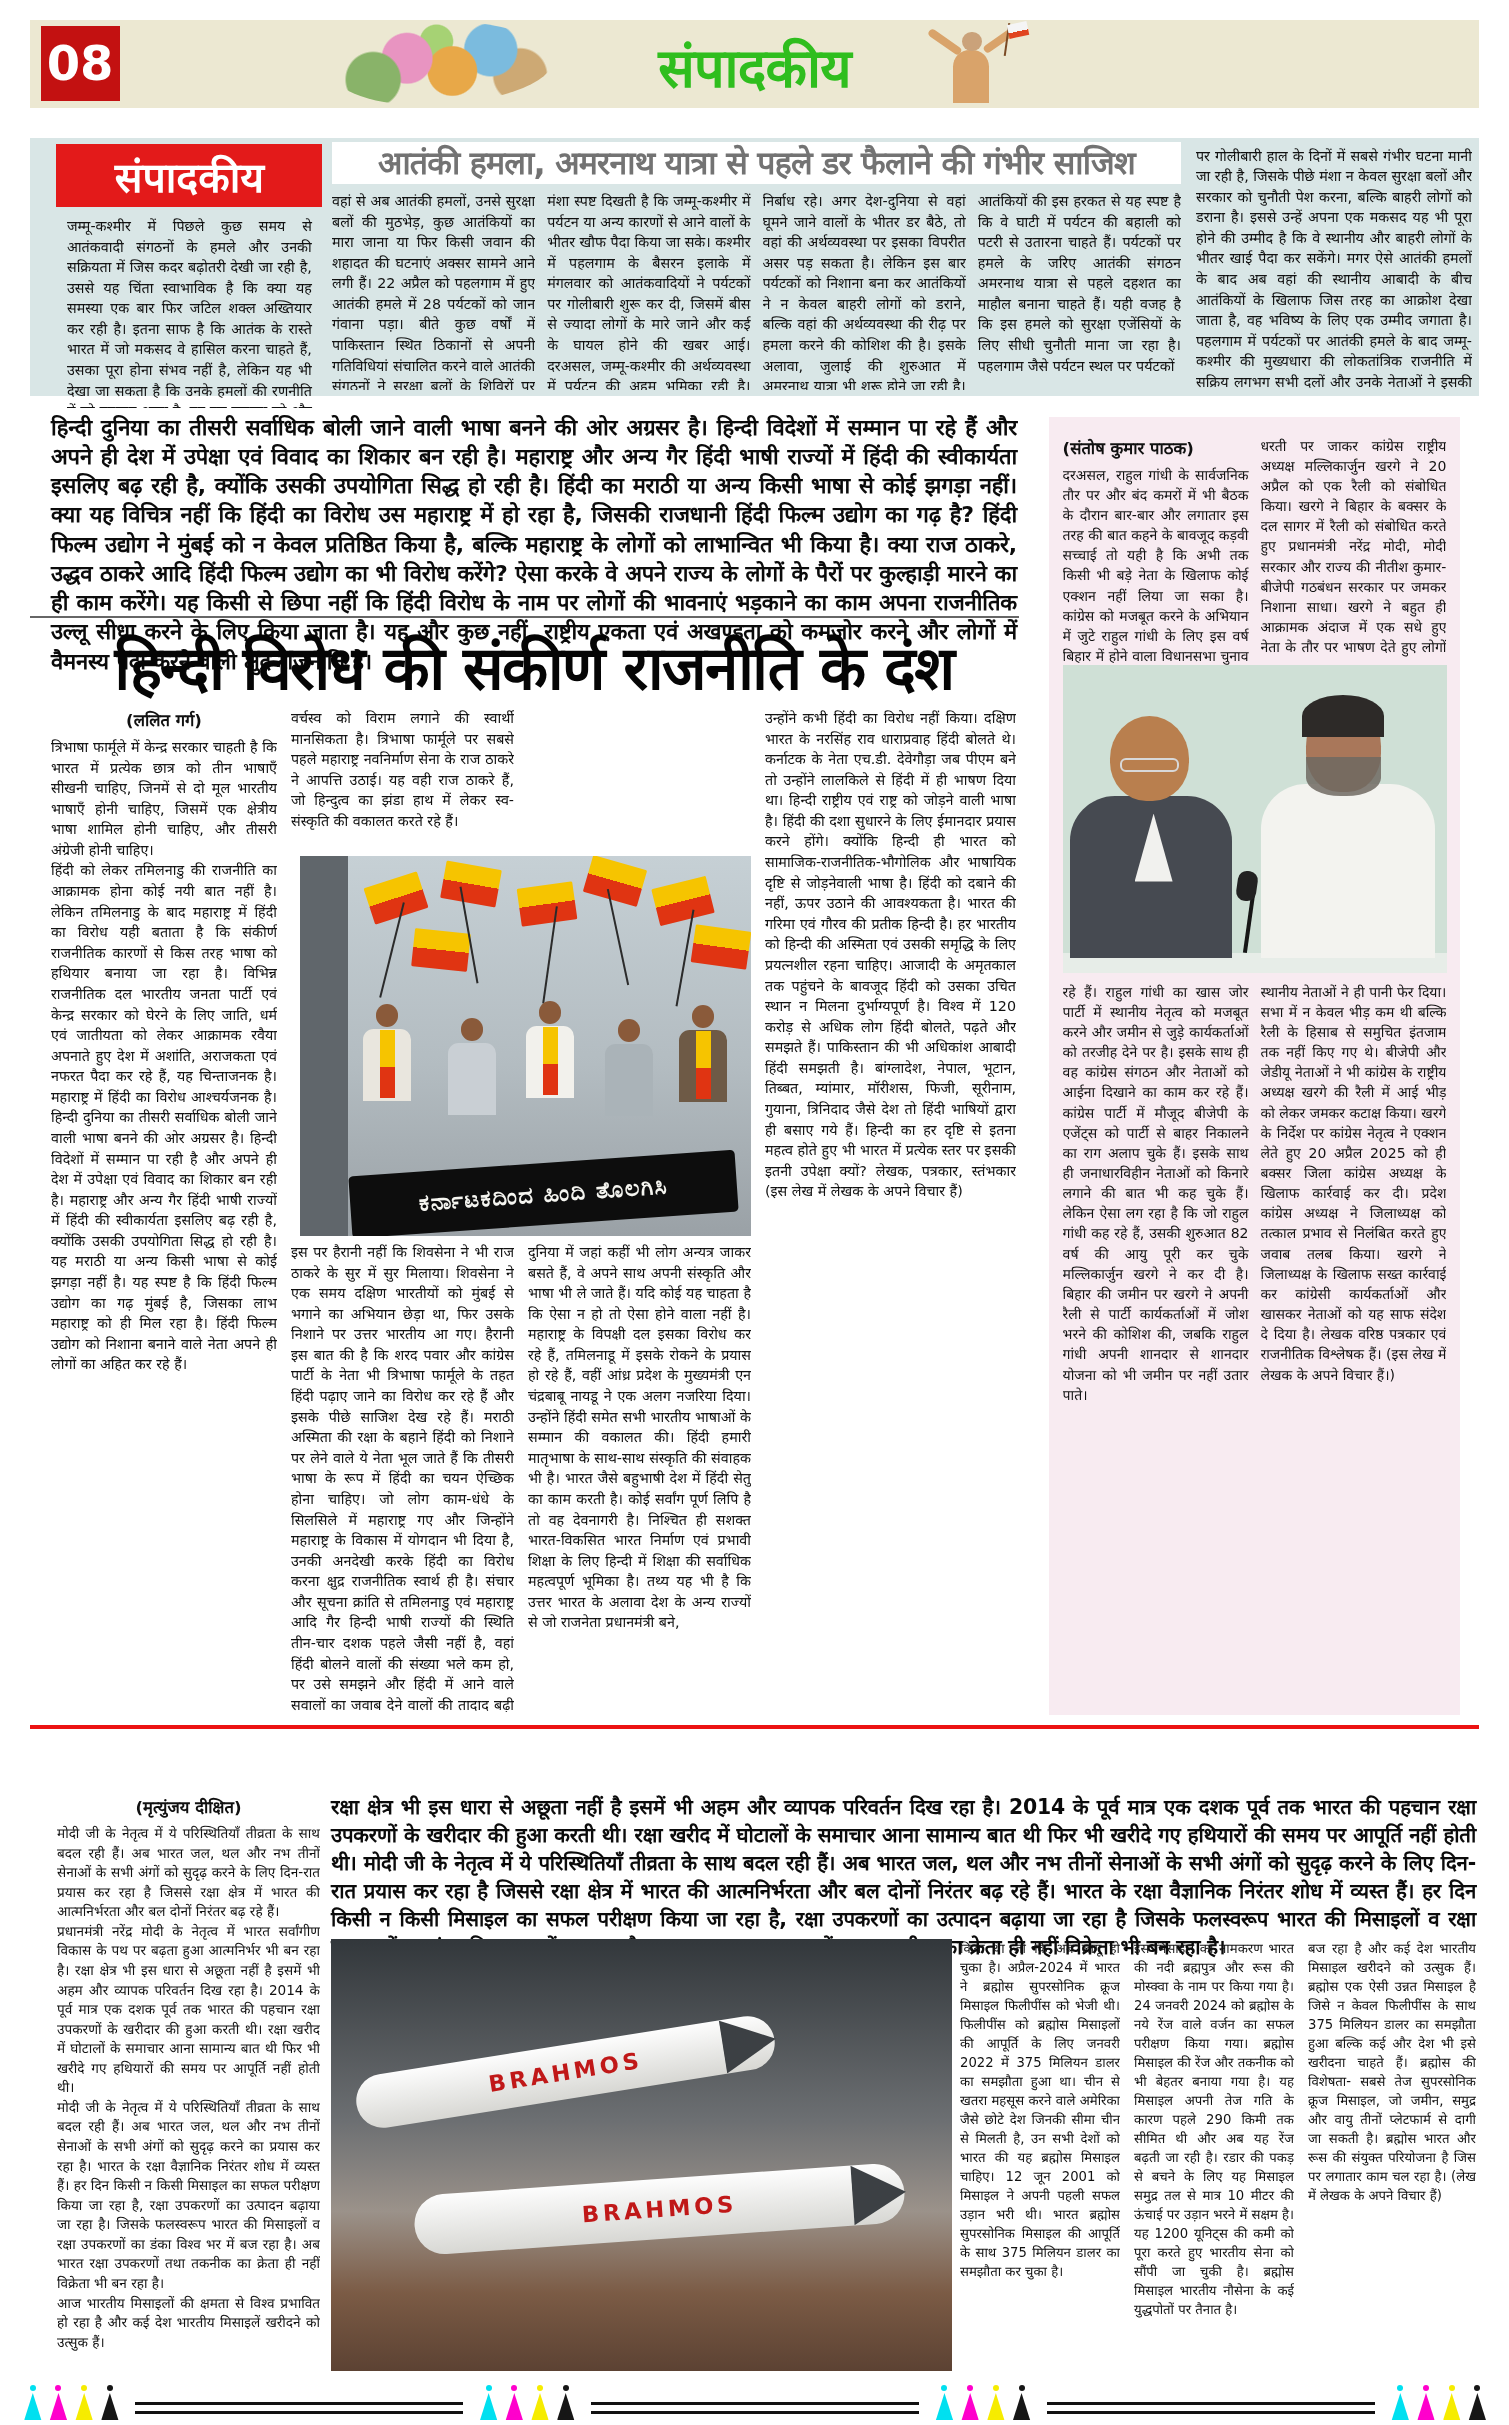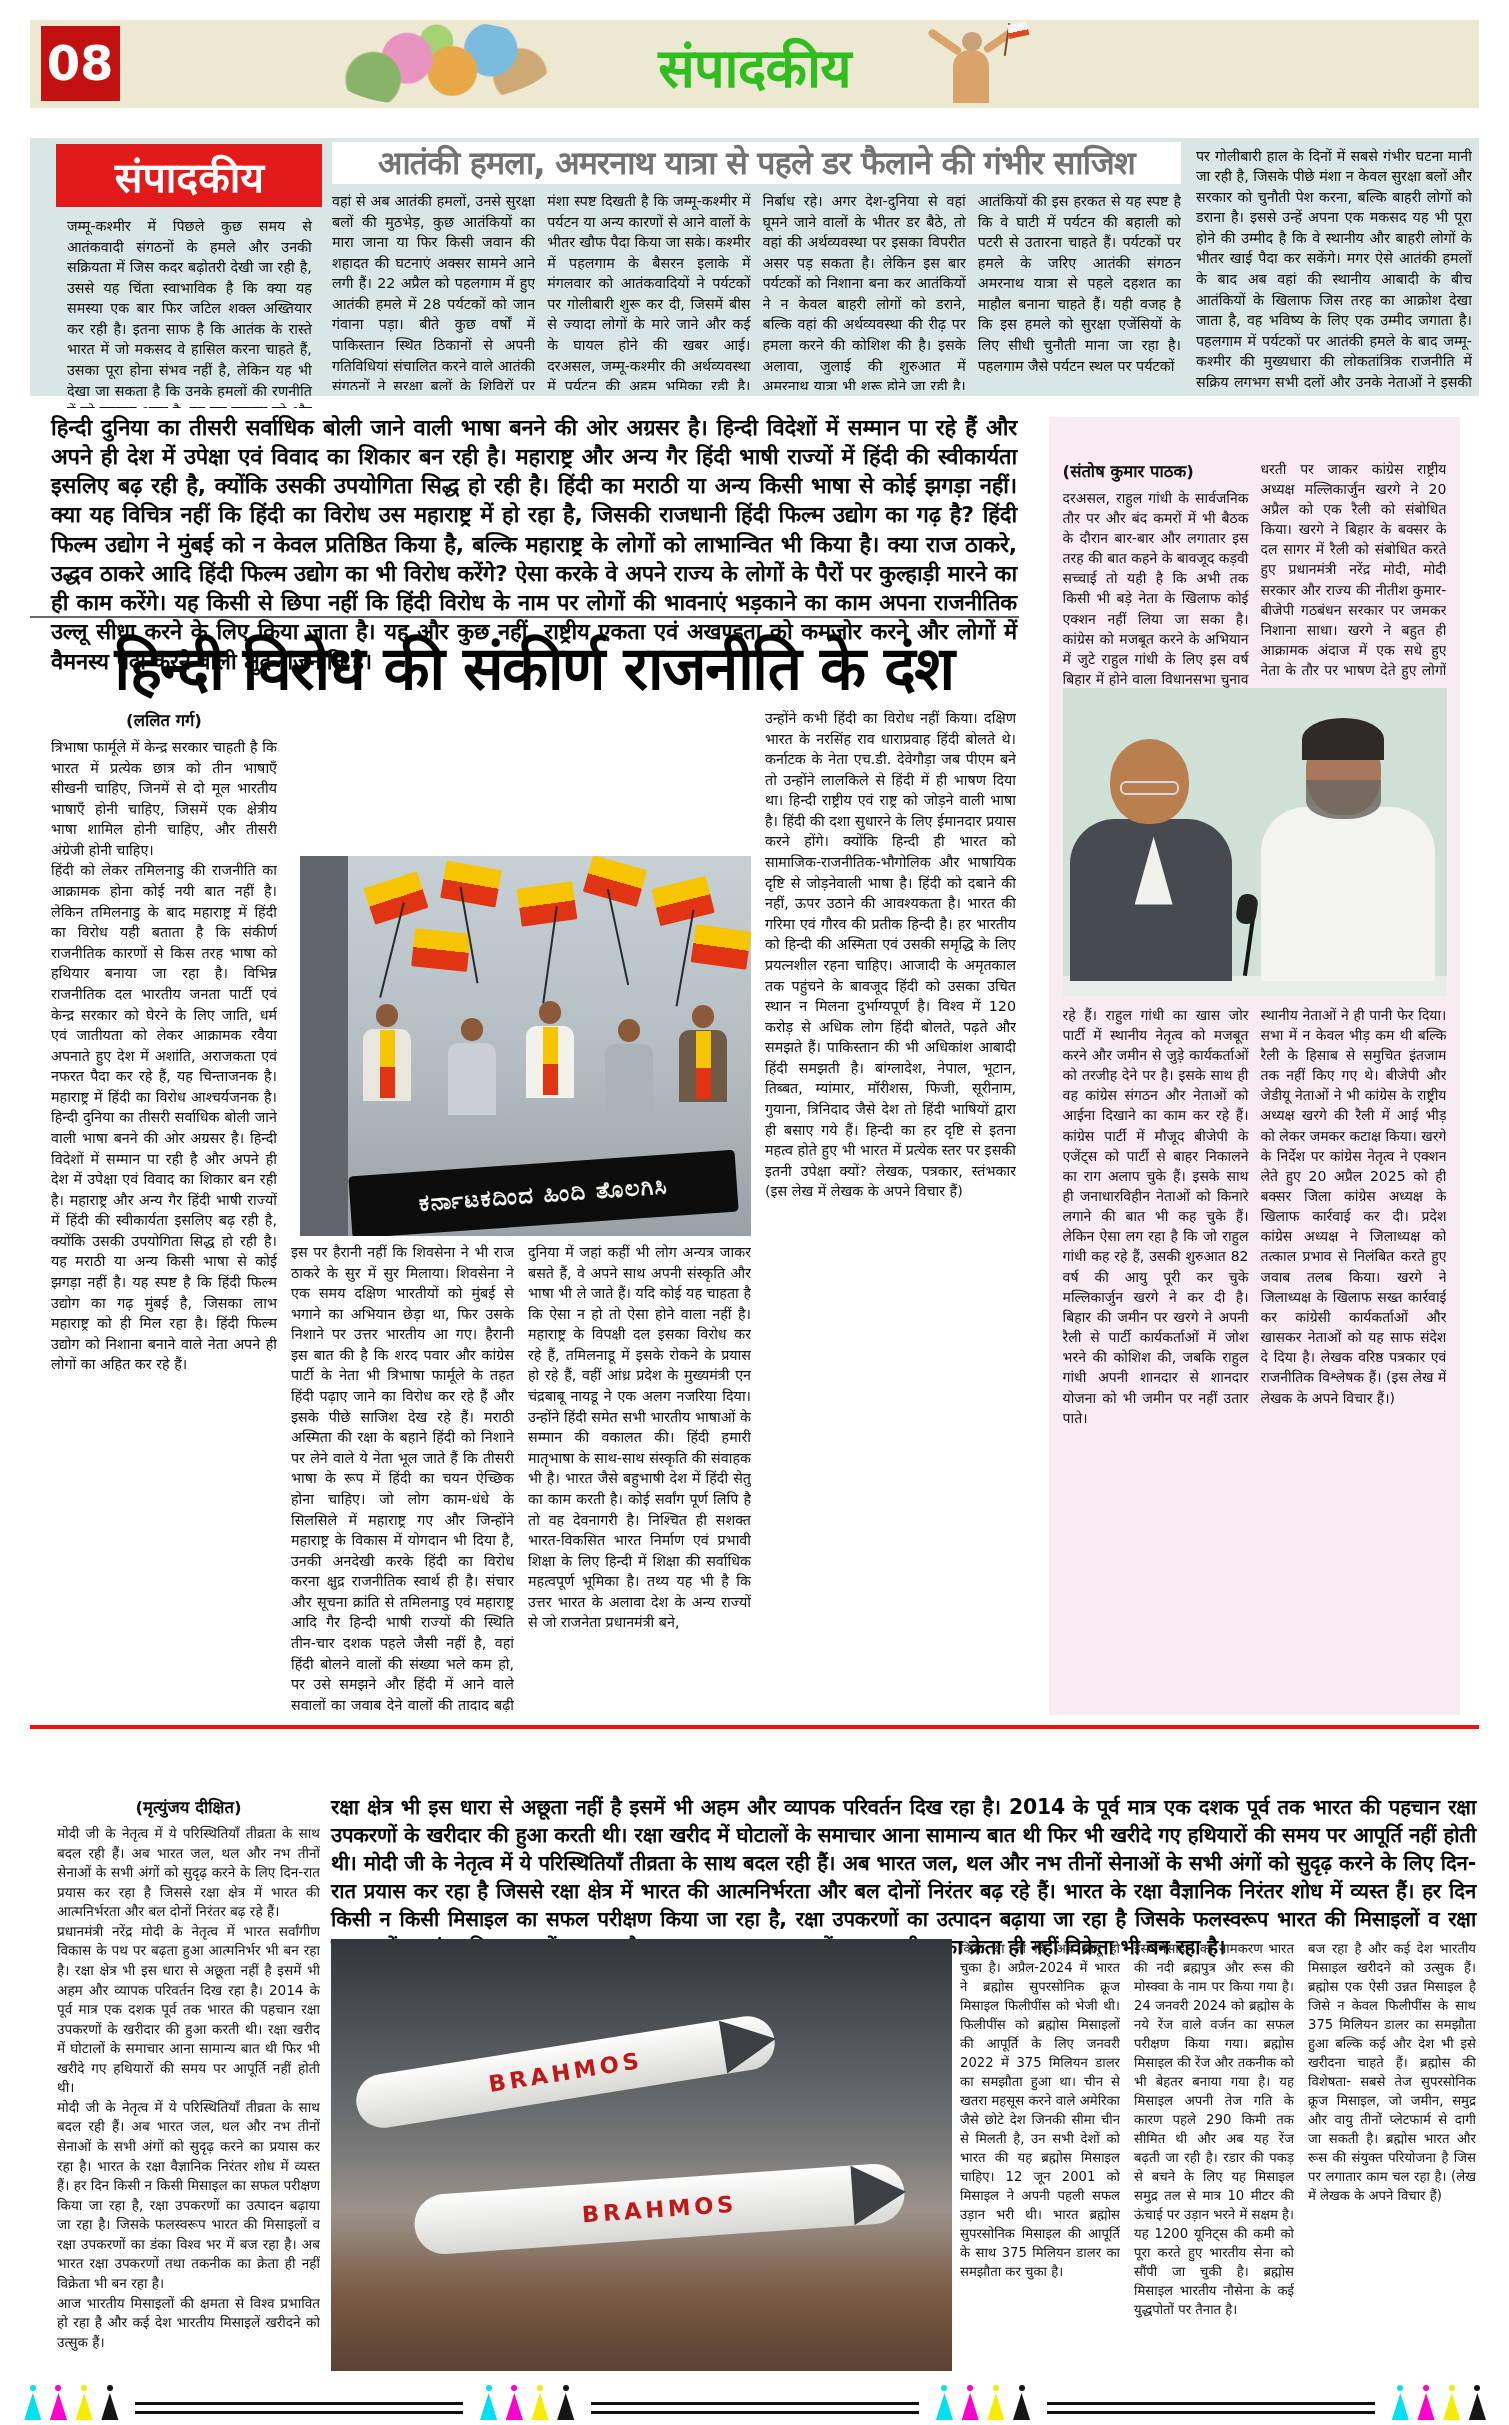--- a/index.html
+++ b/index.html
@@ -71,21 +71,21 @@
   .person .p-head { width:22.6px; height:22.6px; border-radius:50%; background:#8a5a3a; margin:0 auto; }
   .person .p-body { width:48px; height:72px; border-radius:10.6px 10.6px 0 0; margin-top:2.3px; }
   .scarf { position:absolute; left:16.6px; top:26px; width:15px; height:68px; background:linear-gradient(180deg,#f6c400 55%, #e03412 55%); }
   .banner { position:absolute; left:50px; bottom:10.6px; width:387px; height:62px; background:#0d0d0d;
             transform:rotate(-4deg); border-radius:4.5px; display:flex; align-items:center; justify-content:center; }
   .banner span { color:#f5f5f0; font-size:22.6px; font-weight:700; letter-spacing:1.5px; }
 
   
   .kharge-art { position:absolute; left:1049px; top:417px; width:411px; height:1298px; background:#f8ebf1; padding:13.6px 13.6px 0 13.6px; }
   .kharge-head { font-size:35px; font-weight:800; text-align:center; line-height:1.15; letter-spacing:-0.8px; color:#050505; }
-  .k-cols { margin-top:28px; display:flex; gap:12px; height:223px; }
+  .k-cols { margin-top:5px; display:flex; gap:12px; height:223px; }
   .k-cols > div { flex:1; }
   .k-col-txt { font-size:14px; }
   .kharge-photo { position:relative; margin-top:6px; width:384px; height:308px; background:#cfe0d6; overflow:hidden; }
   .kp-table { position:absolute; left:0; bottom:0; width:100%; height:19.6px; background:#e7ede8; }
   .fig-l-body { position:absolute; left:7.5px; bottom:15px; width:162px; height:162px; background:#464a51; border-radius:45px 45px 0 0; }
   .fig-l-shirt { position:absolute; left:72px; bottom:91px; width:38px; height:68px; background:#f1f1ee; clip-path:polygon(50% 0,100% 100%,0 100%); }
   .fig-l-head { position:absolute; left:47px; bottom:172px; width:79px; height:85px; background:#b97f4e; border-radius:50% 50% 46% 46%; }
   .fig-l-glasses { position:absolute; left:57px; bottom:201px; width:59px; height:13.6px; border:2.3px solid #d8d8d8; border-radius:6px; background:transparent; }
   .fig-r-body { position:absolute; right:12px; bottom:15px; width:174px; height:174px; background:#f3f3ef; border-radius:45px 45px 0 0; }
   .fig-r-head { position:absolute; right:66px; bottom:181px; width:75px; height:88px; background:#a9775a; border-radius:48% 48% 44% 44%; }
@@ -165,20 +165,21 @@
   <section class="hindi-art">
     <div class="standfirst">हिन्दी दुनिया का तीसरी सर्वाधिक बोली जाने वाली भाषा बनने की ओर अग्रसर है। हिन्दी विदेशों में सम्मान पा रहे हैं और अपने ही देश में उपेक्षा एवं विवाद का शिकार बन रही है। महाराष्ट्र और अन्य गैर हिंदी भाषी राज्यों में हिंदी की स्वीकार्यता इसलिए बढ़ रही है, क्योंकि उसकी उपयोगिता सिद्ध हो रही है। हिंदी का मराठी या अन्य किसी भाषा से कोई झगड़ा नहीं। क्या यह विचित्र नहीं कि हिंदी का विरोध उस महाराष्ट्र में हो रहा है, जिसकी राजधानी हिंदी फिल्म उद्योग का गढ़ है? हिंदी फिल्म उद्योग ने मुंबई को न केवल प्रतिष्ठित किया है, बल्कि महाराष्ट्र के लोगों को लाभान्वित भी किया है। क्या राज ठाकरे, उद्धव ठाकरे आदि हिंदी फिल्म उद्योग का भी विरोध करेंगे? ऐसा करके वे अपने राज्य के लोगों के पैरों पर कुल्हाड़ी मारने का ही काम करेंगे। यह किसी से छिपा नहीं कि हिंदी विरोध के नाम पर लोगों की भावनाएं भड़काने का काम अपना राजनीतिक उल्लू सीधा करने के लिए किया जाता है। यह और कुछ नहीं, राष्ट्रीय एकता एवं अखण्डता को कमजोर करने और लोगों में वैमनस्य पैदा करने वाली क्षुद्र राजनीति है।</div>
     <div class="hrule"></div>
     <h1 class="hindi-head">हिन्दी विरोध की संकीर्ण राजनीति के दंश</h1>
     <div class="hindi-body">
       <div class="hc1">
         <div class="byline">(ललित गर्ग)</div>
         <div class="col">त्रिभाषा फार्मूले में केन्द्र सरकार चाहती है कि भारत में प्रत्येक छात्र को तीन भाषाएँ सीखनी चाहिए, जिनमें से दो मूल भारतीय भाषाएँ होनी चाहिए, जिसमें एक क्षेत्रीय भाषा शामिल होनी चाहिए, और तीसरी अंग्रेजी होनी चाहिए।
 हिंदी को लेकर तमिलनाडु की राजनीति का आक्रामक होना कोई नयी बात नहीं है। लेकिन तमिलनाडु के बाद महाराष्ट्र में हिंदी का विरोध यही बताता है कि संकीर्ण राजनीतिक कारणों से किस तरह भाषा को हथियार बनाया जा रहा है। विभिन्न राजनीतिक दल भारतीय जनता पार्टी एवं केन्द्र सरकार को घेरने के लिए जाति, धर्म एवं जातीयता को लेकर आक्रामक रवैया अपनाते हुए देश में अशांति, अराजकता एवं नफरत पैदा कर रहे हैं, यह चिन्ताजनक है। महाराष्ट्र में हिंदी का विरोध आश्चर्यजनक है। हिन्दी दुनिया का तीसरी सर्वाधिक बोली जाने वाली भाषा बनने की ओर अग्रसर है। हिन्दी विदेशों में सम्मान पा रही है और अपने ही देश में उपेक्षा एवं विवाद का शिकार बन रही है। महाराष्ट्र और अन्य गैर हिंदी भाषी राज्यों में हिंदी की स्वीकार्यता इसलिए बढ़ रही है, क्योंकि उसकी उपयोगिता सिद्ध हो रही है। यह मराठी या अन्य किसी भाषा से कोई झगड़ा नहीं है। यह स्पष्ट है कि हिंदी फिल्म उद्योग का गढ़ मुंबई है, जिसका लाभ महाराष्ट्र को ही मिल रहा है। हिंदी फिल्म उद्योग को निशाना बनाने वाले नेता अपने ही लोगों का अहित कर रहे हैं।</div>
       </div>
+      <div class="hc2t col">वर्चस्व को विराम लगाने की स्वार्थी मानसिकता है। त्रिभाषा फार्मूले पर सबसे पहले महाराष्ट्र नवनिर्माण सेना के राज ठाकरे ने आपत्ति उठाई। यह वही राज ठाकरे हैं, जो हिन्दुत्व का झंडा हाथ में लेकर स्व-संस्कृति की वकालत करते रहे हैं।</div>
 
       <div class="protest-photo">
         <div class="pillar"></div>
         <div class="flag" style="left:68px;top:22.6px;transform:rotate(-18deg);"></div>
         <div class="flag" style="left:143px;top:9px;transform:rotate(10deg);"></div>
         <div class="flag" style="left:219px;top:29px;transform:rotate(-8deg);"></div>
         <div class="flag" style="left:287px;top:6px;transform:rotate(16deg);"></div>
         <div class="flag" style="left:355px;top:26px;transform:rotate(-14deg);"></div>
         <div class="flag" style="left:393px;top:72px;transform:rotate(8deg);"></div>
         <div class="flag" style="left:113px;top:75px;transform:rotate(6deg);"></div>

